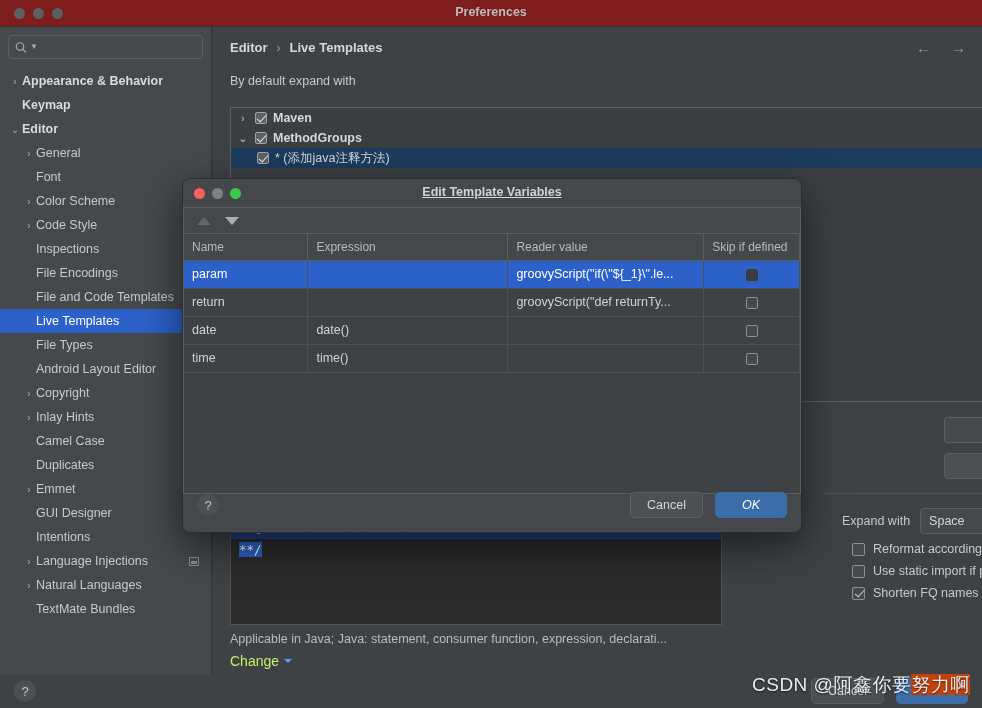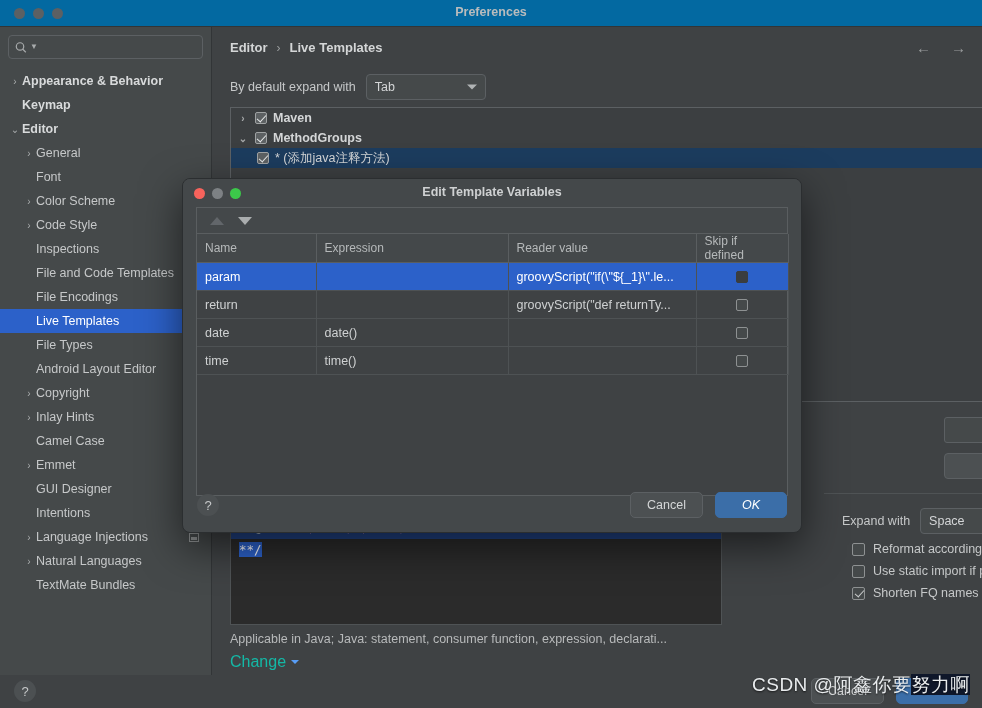--- a/index.html
+++ b/index.html
@@ -11,21 +11,21 @@
   }
   #root {
     position: relative;
     width: 982px; height: 708px;
     background: #3f4244;
   }
 
   
   .titlebar {
     position: absolute; left:0; top:0; width:982px; height:27px;
-    background:#0369a1;
+    background:#7f1d1d;
     border-bottom:1px solid #323537;
   }
   .traffic { position:absolute; top:8px; left:14px; display:flex; gap:8px; }
   .dot { width:11px; height:11px; border-radius:50%; background:#5c6063; }
   .titlebar-title {
     position:absolute; left:0; top:5px; width:982px; text-align:center;
     font-size:12.5px; font-weight:bold; color:#b9bcbd;
   }
 
   
@@ -155,21 +155,21 @@
   .code-line.hl { background:#214283; }
   .code-line .var { color:#9876aa; }
   .code-sel-frag { background:#2c61c9; color:#ffffff; }
 
   .applicable {
     position:absolute; left:18px; top:605px; width:520px;
     font-size:12.5px; color:#b8babb; white-space:nowrap; overflow:hidden;
   }
   .change-link {
     position:absolute; left:18px; top:626px;
-    font-size:16px; color:#14b8a6; display:flex; align-items:center; gap:5px;
+    font-size:14px; color:#bef264; display:flex; align-items:center; gap:5px;
   }
   .change-link .caret2 {
     width:0;height:0;border-left:4px solid transparent;border-right:4px solid transparent;
     border-top:4px solid #589df6;
   }
 
   
   .bottombar {
     position:absolute; left:0; top:675px; width:982px; height:33px;
     background:#3f4244;
@@ -197,23 +197,23 @@
   .modal-title {
     height:28px; position:relative; background:#44484a;
   }
   .modal-traffic { position:absolute; top:9px; left:11px; display:flex; gap:7px; }
   .mdot { width:11px; height:11px; border-radius:50%; }
   .mdot.r { background:#f7635c; }
   .mdot.y { background:#7d8184; }
   .mdot.g { background:#3cc84a; }
   .modal-title-text {
     position:absolute; left:0; top:6px; width:100%; text-align:center;
-    font-size:12.5px; font-weight:bold; color:#cfd1d2;
-  }
-  .modal-body { padding:0 13px; }
+    font-size:12.5px; font-weight:bold; color:#cfd1d2;text-decoration:underline;
+  }
+  .modal-body { padding:0 0; }
   .tbl-wrap {
     border:1px solid #5a5e60; background:#3f4244;
   }
   .tbl-toolbar {
     height:26px; display:flex; align-items:center; gap:14px; padding-left:13px;
     background:#44484a; border-bottom:1px solid #5a5e60;
   }
   .sort-arrow { width:0; height:0; border-left:7px solid transparent; border-right:7px solid transparent; }
   .sort-arrow.up { border-bottom:8px solid #62666a; }
   .sort-arrow.down { border-top:8px solid #aaadae; }
@@ -242,21 +242,21 @@
   .modal-footer .help-circle { left:14px; top:16px; }
   .modal-buttons { position:absolute; right:14px; top:14px; display:flex; gap:12px; }
 
   
   .watermark {
     position:absolute; left:752px; top:672px;
     font-size:19px; color:#e9ecee; letter-spacing:0.5px;
     text-shadow:0 1px 2px rgba(0,0,0,0.65);
     pointer-events:none; white-space:nowrap;
   }
-  .watermark .hl2 { background:#0f172a; }
+  .watermark .hl2 { background:#c2410c; }
 </style>
 </head>
 <body>
 
 <div id="root">
 
   <div class="titlebar">
     <div class="traffic">
       <div class="dot"></div>
       <div class="dot"></div>
@@ -306,26 +306,26 @@
           <div class="tree-item depth2">
             <span class="chev">›</span>
             <span class="lbl">Code Style</span>
           </div>
           <div class="tree-item depth2">
             <span class="chev"></span>
             <span class="lbl">Inspections</span>
           </div>
           <div class="tree-item depth2">
             <span class="chev"></span>
+            <span class="lbl">File Encodings</span>
+          </div>
+          <div class="tree-item depth2">
+            <span class="chev"></span>
             <span class="lbl">File and Code Templates</span>
           </div>
-          <div class="tree-item depth2">
-            <span class="chev"></span>
-            <span class="lbl">File Encodings</span>
-          </div>
           <div class="tree-item depth2 selected">
             <span class="chev"></span>
             <span class="lbl">Live Templates</span>
           </div>
           <div class="tree-item depth2">
             <span class="chev"></span>
             <span class="lbl">File Types</span>
           </div>
           <div class="tree-item depth2">
             <span class="chev"></span>
@@ -335,20 +335,24 @@
             <span class="chev">›</span>
             <span class="lbl">Copyright</span>
           </div>
           <div class="tree-item depth2">
             <span class="chev">›</span>
             <span class="lbl">Inlay Hints</span>
           </div>
           <div class="tree-item depth2">
             <span class="chev"></span>
             <span class="lbl">Camel Case</span>
+          </div>
+          <div class="tree-item depth2">
+            <span class="chev"></span>
+            <span class="lbl">Duplicates</span>
           </div>
           <div class="tree-item depth2">
             <span class="chev">›</span>
             <span class="lbl">Emmet</span>
           </div>
           <div class="tree-item depth2">
             <span class="chev"></span>
             <span class="lbl">GUI Designer</span>
             <span class="badge-ico"></span>
           </div>
@@ -381,24 +385,20 @@
         <span>Live Templates</span>
       </div>
 
       <div class="nav-arrows">
         <span class="navbtn">←</span>
         <span class="navbtn">→</span>
       </div>
 
       <div class="expand-row">
         <span class="expand-label">By default expand with</span>
-        <div class="combo">
-          <span>Tab</span>
-          <span class="caret"></span>
-        </div>
       </div>
 
       <div class="tmpl-panel">
         <div id="tmpl-rows">
             <div class="tmpl-row bold">
               <span class="chev">›</span>
               <span class="cbox checked"></span>
               <span>Maven</span>
             </div>
             <div class="tmpl-row bold">

